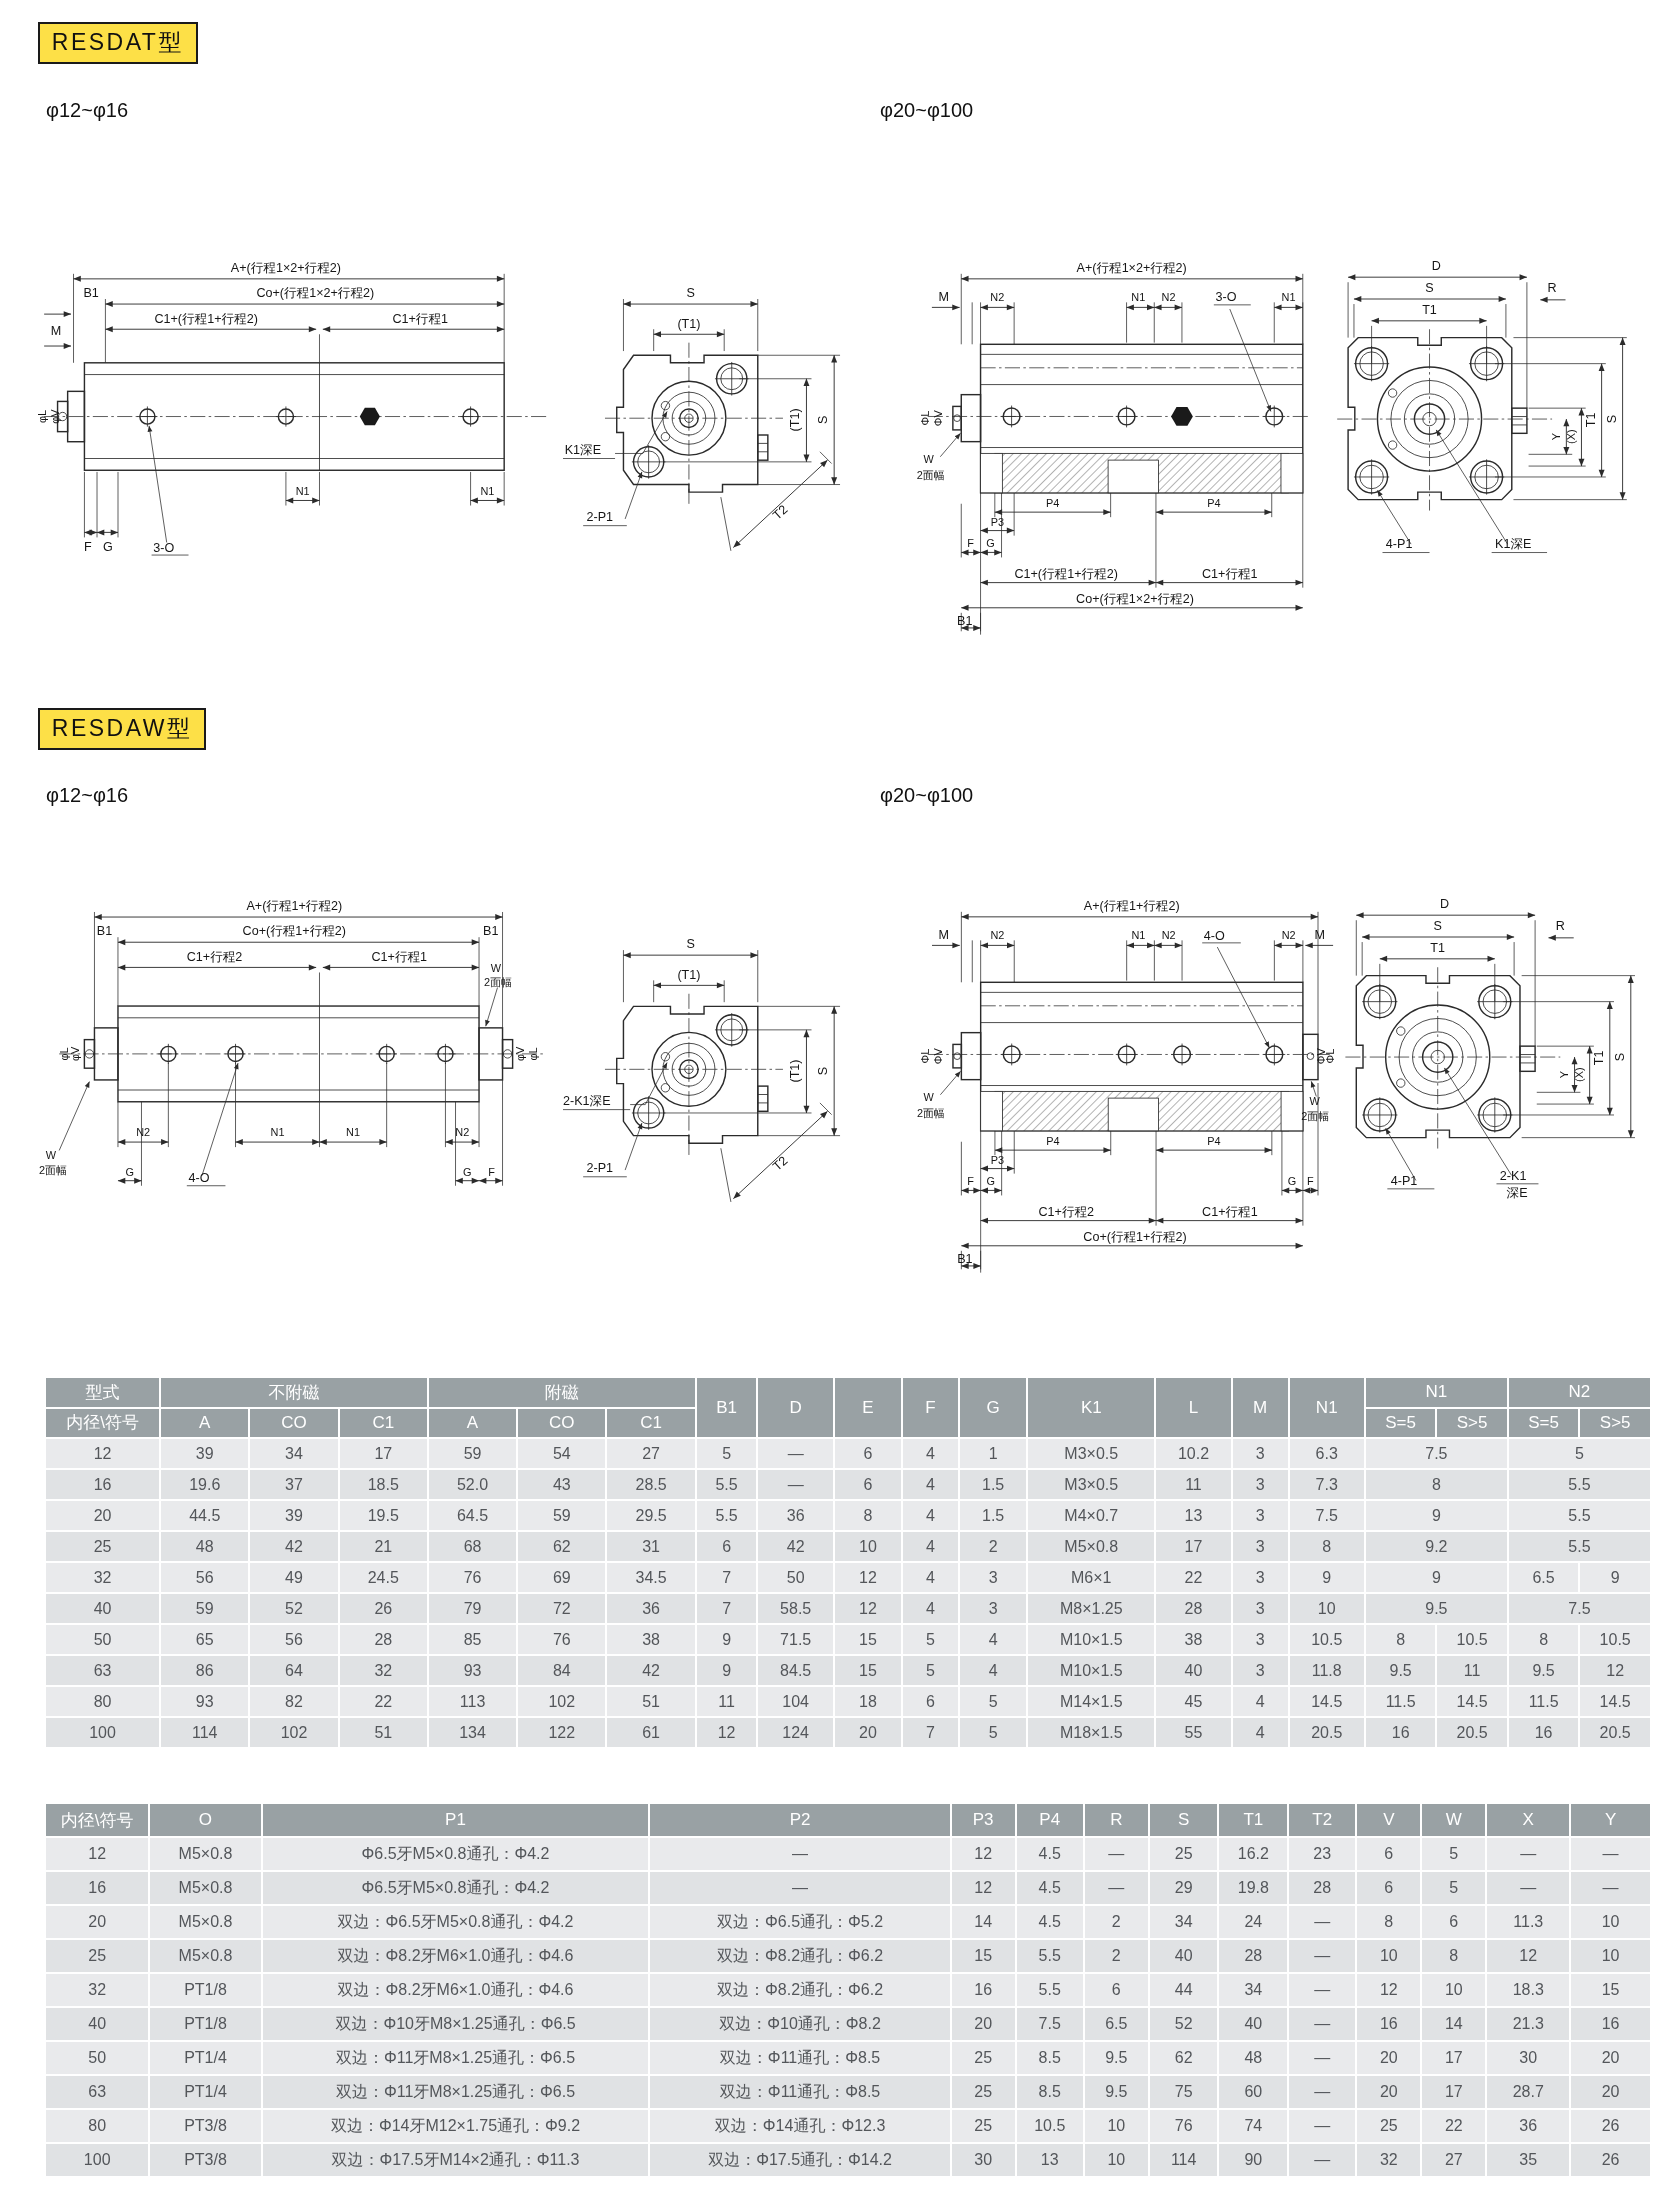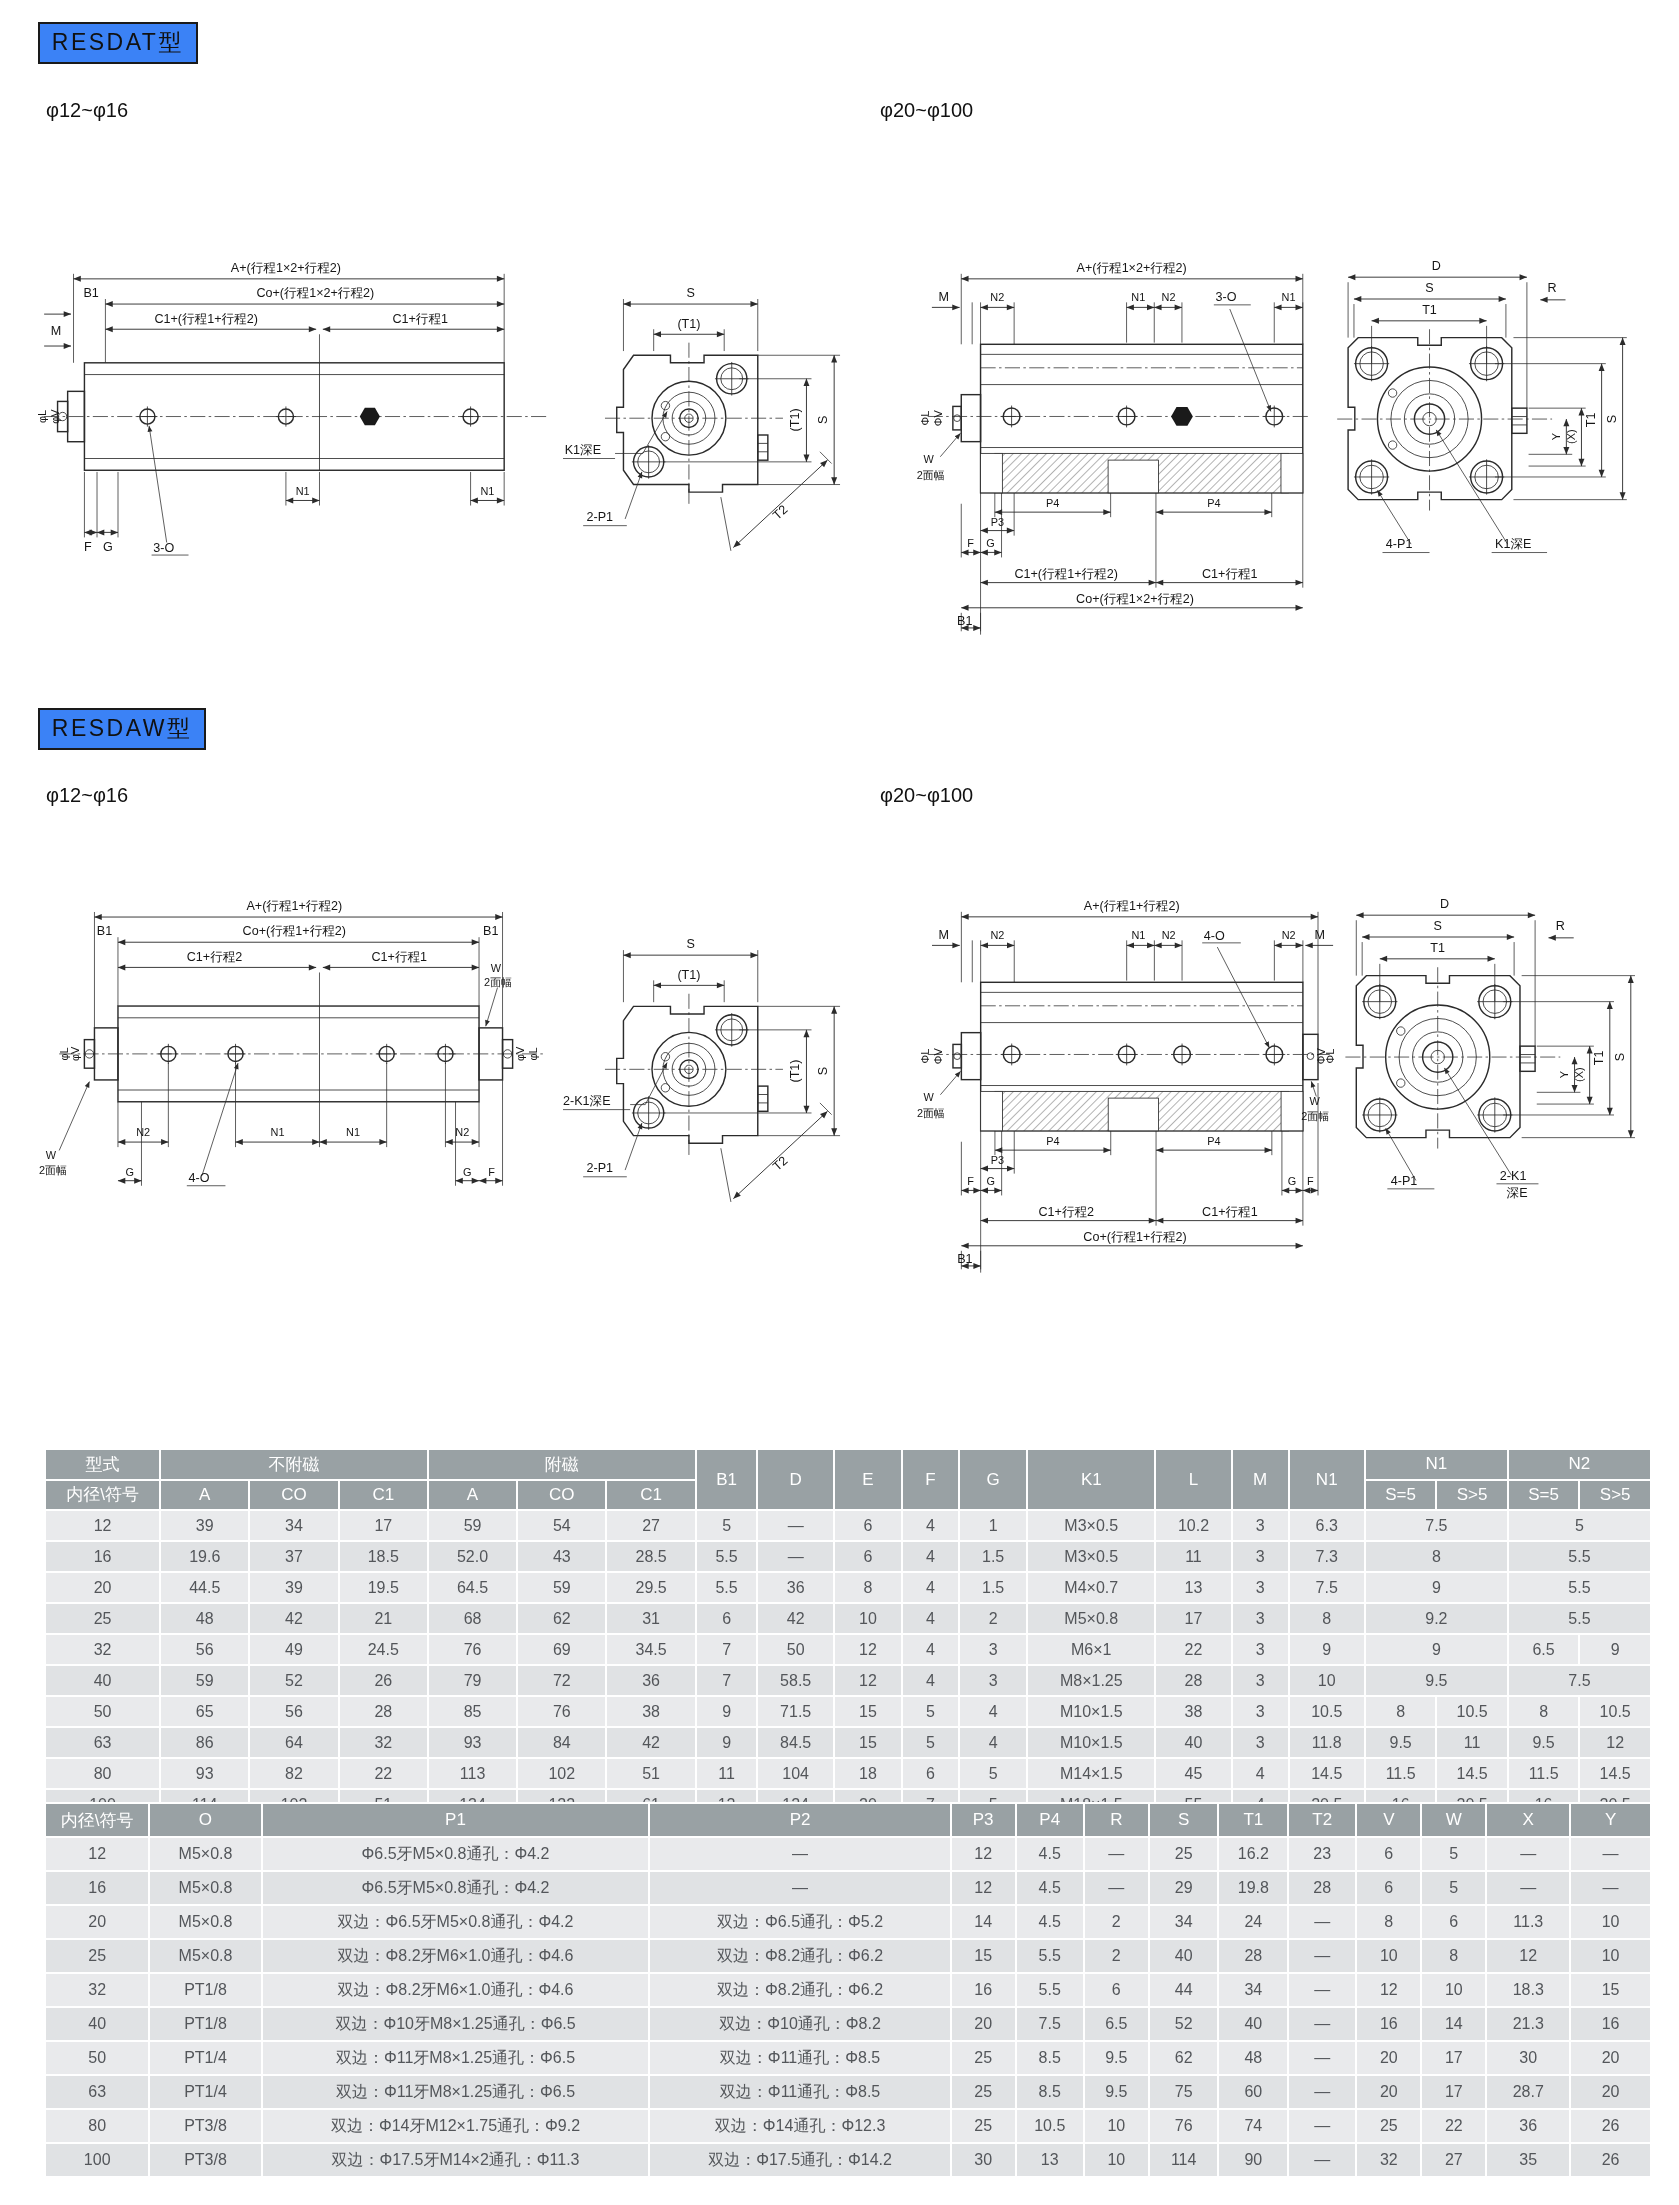--- a/index.html
+++ b/index.html
@@ -1,19 +1,19 @@
 <!DOCTYPE html>
 <html style="font-size:13.4px"><head>
 <meta charset="utf-8">
 <style>
   html,body{margin:0;padding:0;background:#fff}
   .page{position:relative;width:1680px;height:2205px;background:#fff;overflow:hidden;
         font-family:"Liberation Sans",sans-serif;color:#222}
   .model-box{position:absolute;border:2.5px solid #1a1a1a;font-size:23px;letter-spacing:2.5px;
-             padding:3.4px 11.8px;color:#111;background:#3b82f6}
+             padding:3.4px 11.8px;color:#111;background:#fde047}
   .range{position:absolute;font-size:20px;color:#111}
   svg{position:absolute;overflow:visible}
   svg text{font-family:"Liberation Sans",sans-serif;fill:#161616}
   .dl{font-size:15px}
   .ds{font-size:13px}
   .ln,.tn,.ext,.cl,.dim{fill:none;stroke:#2b2b2b}
   .ln{stroke-width:1.7}
   .tn{stroke-width:1}
   .ext{stroke-width:.9}
   .dim{stroke-width:1.1}
@@ -556,21 +556,21 @@
     <text class="dl" x="268" y="48" text-anchor="middle">R</text>
     <text class="ds" transform="rotate(-90 277 220)" x="277" y="220" text-anchor="middle">Y</text>
     <text class="ds" transform="rotate(-90 295 220)" x="295" y="220" text-anchor="middle">(X)</text>
     <text class="dl" transform="rotate(-90 319 200)" x="319" y="200" text-anchor="middle">T1</text>
     <text class="dl" transform="rotate(-90 344 199)" x="344" y="199" text-anchor="middle">S</text>
     <text class="dl" x="66" y="351">4-P1</text>
     <text class="dl" x="196" y="346">2-K1</text>
     <text class="dl" x="204" y="366">深E</text>
   </svg>
 
-  <table id="t1" style="left:44px;top:1448px;width:1608px">
+  <table id="t1" style="left:44px;top:1376px;width:1608px">
     <colgroup>
       <col style="width:7%">
         <col style="width:5.4%">
         <col style="width:5.4%">
         <col style="width:5.4%">
       <col style="width:5.4%">
         <col style="width:5.4%">
         <col style="width:5.4%">
       <col style="width:3.7%">
         <col style="width:4.6%">

